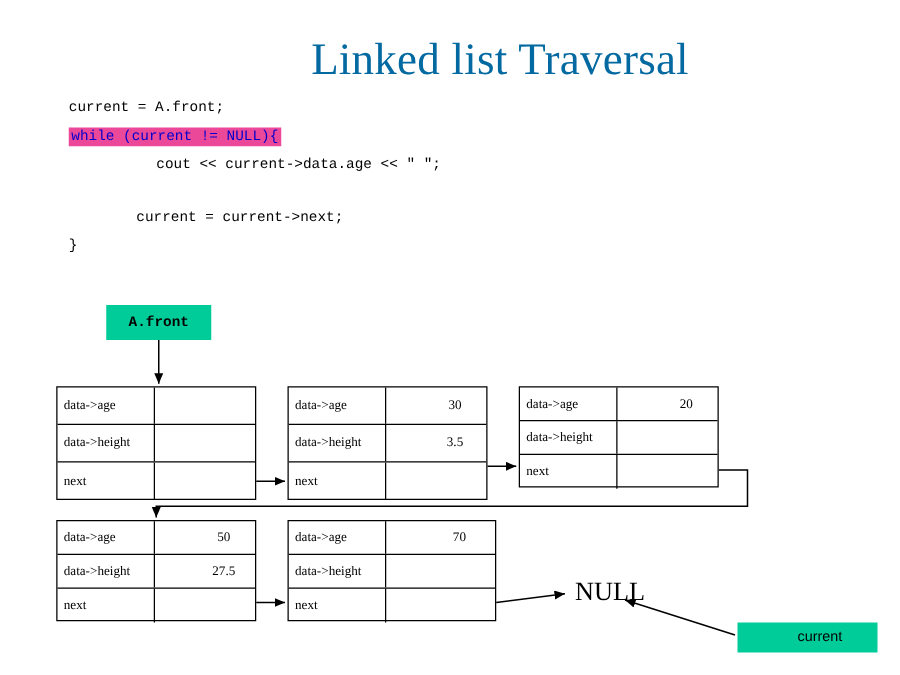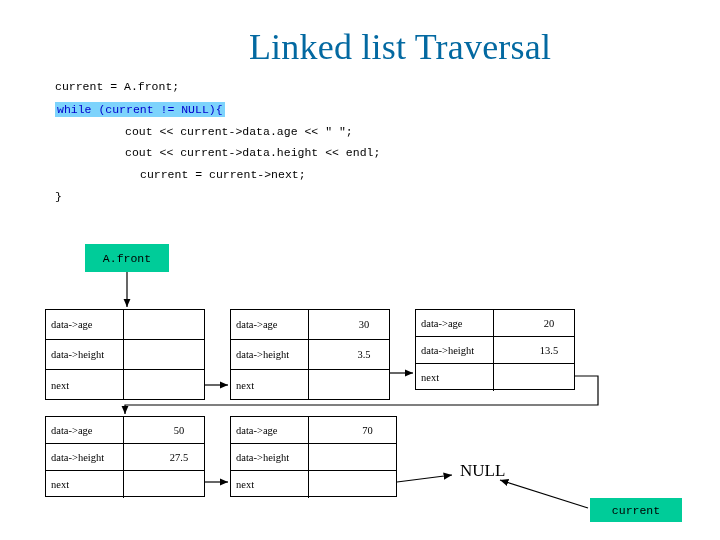--- a/index.html
+++ b/index.html
@@ -32,21 +32,21 @@
     margin-left: 40px;
   }
   .code {
     position: absolute;
     font-family: "Liberation Mono", monospace;
     font-size: 11.5px;
     color: #000000;
     white-space: pre;
   }
   .code.hl {
-    background: #7dd3fc;
+    background: #ec4899;
     color: #0000cc;
     padding: 1px 2px;
   }
   
   .node {
     position: absolute;
     border: 1px solid #000000;
     box-sizing: border-box;
     background: #ffffff;
   }
@@ -83,35 +83,37 @@
   .afront {
     position: absolute;
     background: #00cc99;
     border: none;
     display: flex;
     align-items: center;
     justify-content: center;
     font-family: "Liberation Mono", monospace;
     font-size: 11.5px;
     color: #000000;
+    font-weight: bold;
   }
   .currentbox {
     position: absolute;
     background: #00cc99;
     display: flex;
     align-items: center;
     justify-content: center;
-    font-family: Liberation Mono, monospace;
+    font-family: Liberation Sans, sans-serif;
     font-size: 11.5px;
     color: #000000;
+    padding-left: 20px;
   }
   .nulltext {
     position: absolute;
     font-family: "Liberation Serif", serif;
-    font-size: 17px;
+    font-size: 21px;
     color: #000000;
   }
   svg.overlay {
     position: absolute;
     left: 0;
     top: 0;
     width: 720px;
     height: 540px;
     pointer-events: none;
   }
@@ -119,22 +121,21 @@
 </head>
 <body>
 
 <div id="slide">
 
   <div class="title">Linked list Traversal</div>
 
   <div class="code" style="left:55px; top:80px;">current = A.front;</div>
   <div class="code hl" style="left:55px; top:102px;">while (current != NULL){</div>
   <div class="code" style="left:125px; top:125px;">cout &lt;&lt; current-&gt;data.age &lt;&lt; " ";</div>
-  <div class="code" style="left:125px; top:146px;">cout &lt;&lt; current-&gt;data.height &lt;&lt; endl;</div>
-  <div class="code" style="left:140px; top:168px;">current = current-&gt;next;</div>
+  <div class="code" style="left:109px; top:168px;">current = current-&gt;next;</div>
   <div class="code" style="left:55px; top:190px;">}</div>
 
   <div class="afront" style="left:85px; top:244px; width:84px; height:28px;">A.front</div>
 
   <div class="node" style="left:45px; top:309px; width:160px; height:91px;">
     <div class="row">
       <div class="lbl" style="width:78px;">data-&gt;age</div>
     </div>
     <div class="row">
       <div class="lbl" style="width:78px;">data-&gt;height</div>
@@ -160,21 +161,20 @@
     </div>
   </div>
 
   <div class="node" style="left:415px; top:309px; width:160px; height:81px;">
     <div class="row" style="height:27px;">
       <div class="lbl" style="width:78px;">data-&gt;age</div>
       <div class="val">20</div>
     </div>
     <div class="row" style="height:27px;">
       <div class="lbl" style="width:78px;">data-&gt;height</div>
-      <div class="val">13.5</div>
     </div>
     <div class="row" style="height:27px;">
       <div class="lbl" style="width:78px;">next</div>
       <div class="val"></div>
     </div>
   </div>
 
   <div class="node" style="left:45px; top:416px; width:160px; height:81px;">
     <div class="row" style="height:27px;">
       <div class="lbl" style="width:78px;">data-&gt;age</div>

